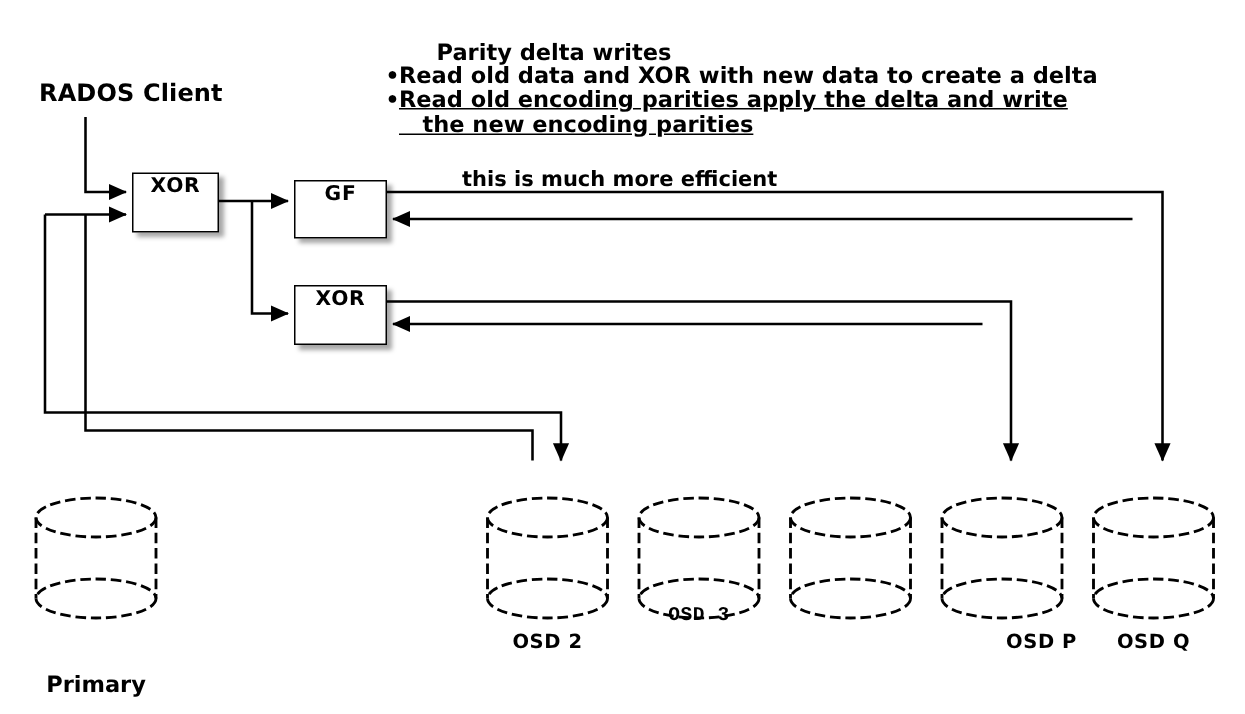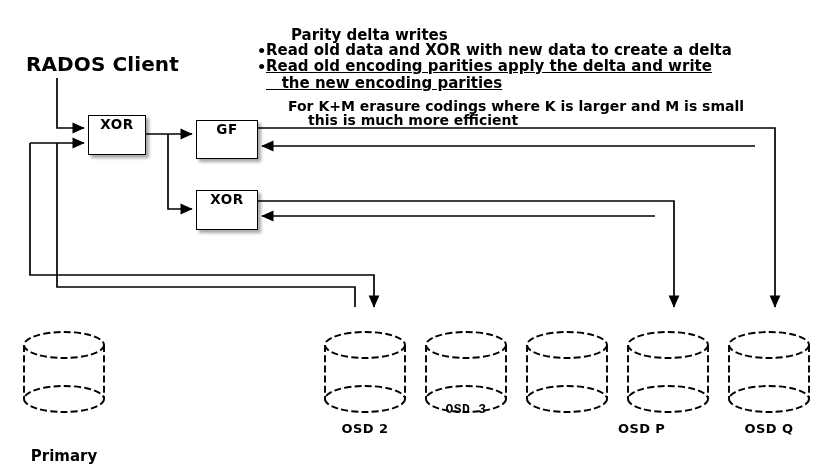--- a/index.html
+++ b/index.html
@@ -2,21 +2,21 @@
 <html><head>
 <meta charset="utf-8">
 <style>
   html,body{margin:0;padding:0;background:#ffffff;}
   body{width:830px;height:476px;position:relative;overflow:hidden;
        font-family:"DejaVu Sans","Liberation Sans",sans-serif;color:#000;}
   #stage{position:absolute;left:0;top:0;width:830px;height:476px;}
   svg.layer{position:absolute;left:0;top:0;width:830px;height:476px;overflow:visible;}
 
   .txt{position:absolute;white-space:pre;color:#000;}
-  .t-rados{font-size:20px;font-weight:bold;letter-spacing:.1px;}
+  .t-rados{font-size:16px;font-weight:bold;letter-spacing:.1px;}
   .t-note{font-size:15px;font-weight:bold;line-height:16.5px;}
   .t-note2{font-size:14px;font-weight:bold;line-height:16px;}
   .t-osd{font-size:13px;font-weight:bold;letter-spacing:.4px;}
   .t-prim{font-size:15px;font-weight:bold;line-height:15.5px;text-align:center;}
   .t-boxlabel{font-size:13.5px;font-weight:bold;letter-spacing:.5px;}
 
   .node{position:absolute;background:#fff;border:1.6px solid #000;
         box-shadow:3px 3px 3px rgba(0,0,0,0.35);
         display:flex;justify-content:center;}
   .bullet{position:absolute;font-size:14.5px;font-weight:bold;}
@@ -125,26 +125,25 @@
 
   <div class="txt t-note" style="left:291px;top:27px;">Parity delta writes</div>
 
   <div class="bullet" style="left:257px;top:43px;">•</div>
   <div class="txt t-note" style="left:266px;top:42px;">Read old data and XOR with new data to create a delta</div>
 
   <div class="bullet" style="left:257px;top:59px;">•</div>
   <div class="txt t-note" style="left:266px;top:58px;text-decoration:underline;">Read old encoding parities apply the delta and write
    the new encoding parities</div>
 
-  <div class="txt t-note2" style="left:288px;top:98px;">For K+M erasure codings where K is larger and M is small</div>
   <div class="txt t-note2" style="left:308px;top:112px;">this is much more efficient</div>
 
   <div class="txt t-prim" style="left:14px;top:418px;width:100px;">
     <div>Primary</div>
     
   </div>
 
   <div class="txt t-osd" style="left:315px;top:421px;width:100px;text-align:center;">OSD 2</div>
   <div class="txt t-osd" style="left:416px;top:402px;width:100px;text-align:center;font-family:Liberation Mono, monospace;">OSD 3</div>
-  <div class="txt t-osd" style="left:618px;top:421px;width:100px;text-align:left;">OSD P</div>
+  <div class="txt t-osd" style="left:618px;top:421px;width:100px;text-align:right;">OSD P</div>
   <div class="txt t-osd" style="left:719px;top:421px;width:100px;text-align:center;">OSD Q</div>
 
 </div>
 
 </body></html>

